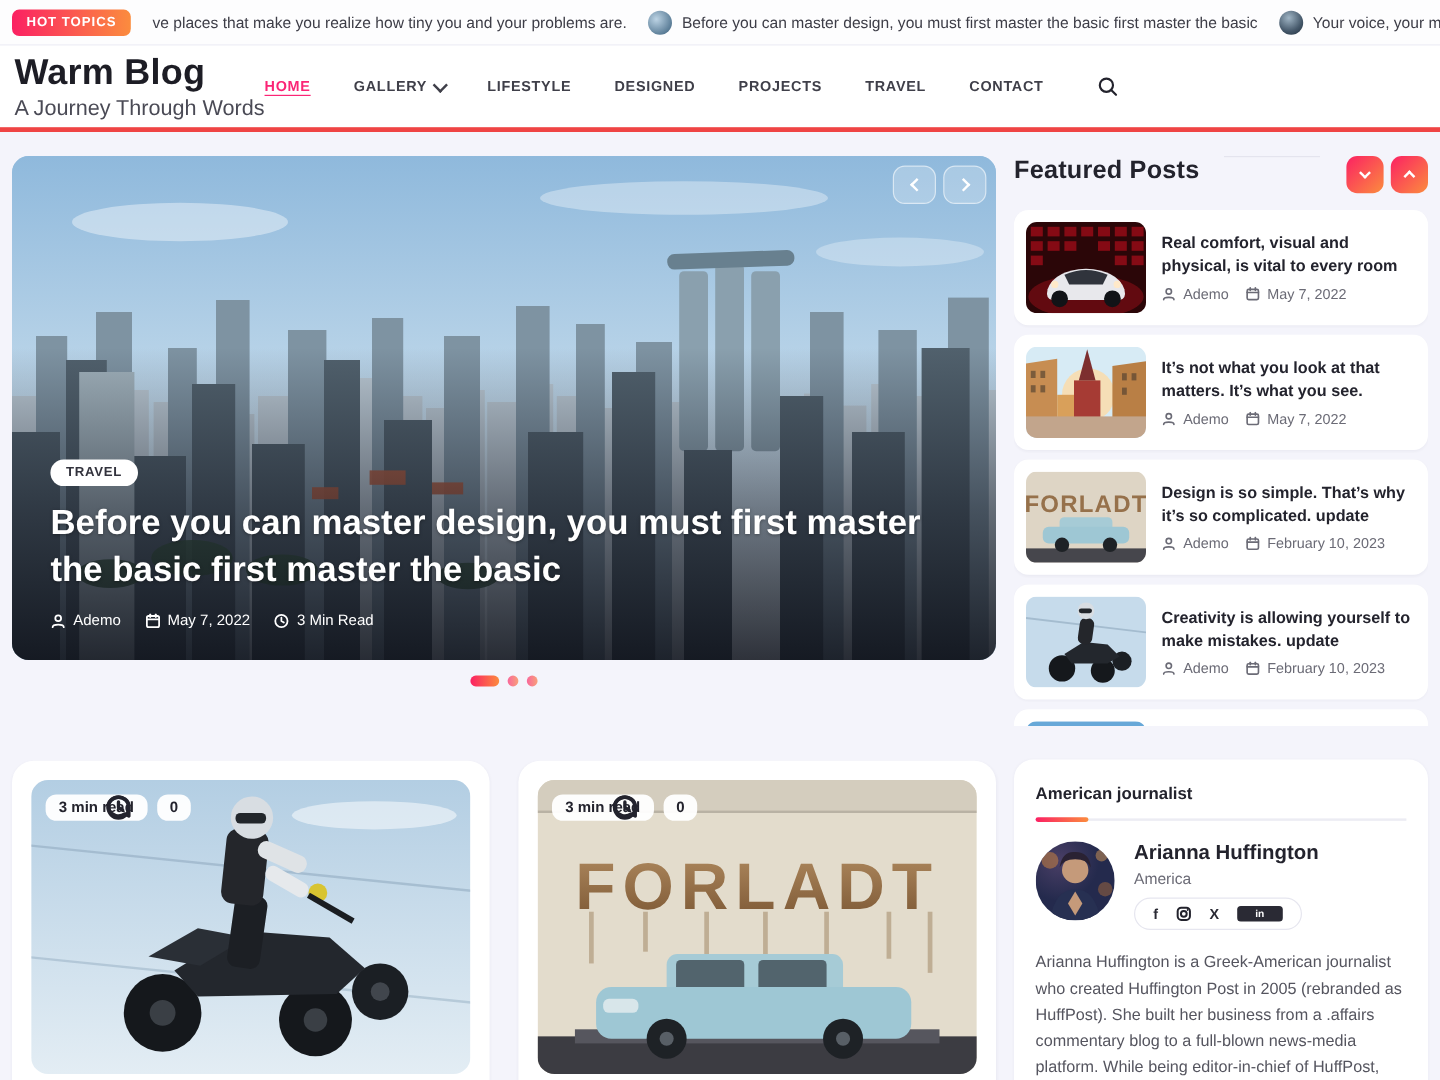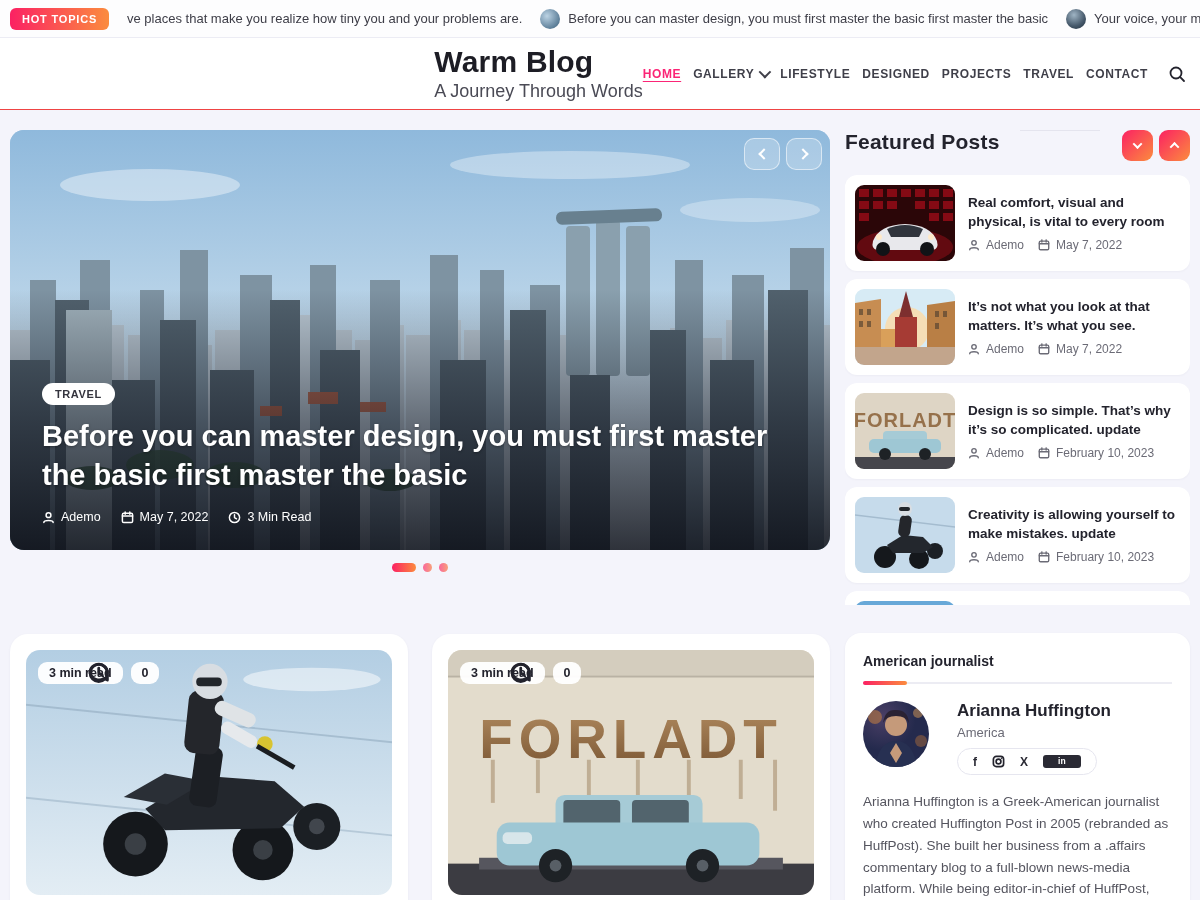--- a/index.html
+++ b/index.html
@@ -8,24 +8,24 @@
 
   
   .topbar { height:38px; background:#fdfdfe; border-bottom:1px solid #ececf4; display:flex; align-items:center; padding:0 10px; gap:18px; white-space:nowrap; overflow:hidden; }
   .hot-badge { background:linear-gradient(90deg,#fb2163,#fb8c3e); color:#fff; font-size:11px; font-weight:bold; letter-spacing:.8px; padding:5px 12px; border-radius:6px; flex:0 0 auto; }
   .ticker-item { display:flex; align-items:center; gap:8px; font-size:13px; color:#3d3d47; flex:0 0 auto; }
   .ticker-thumb { width:20px; height:20px; border-radius:50%; flex:0 0 auto; }
   .thumb-globe { background:radial-gradient(circle at 35% 35%, #bcd3e4, #5d7f99 70%, #3c5a72); }
   .thumb-dark  { background:radial-gradient(circle at 40% 30%, #9fb4c4, #45586a 60%, #1f2d3a); }
 
   
-  .header { height:72px; background:#ffffff; border-bottom:1px solid #ef4444; display:flex; align-items:center; justify-content:flex-end; padding:0 14px 0 12px; }
+  .header { height:72px; background:#ffffff; border-bottom:4px solid #ef4444; display:flex; align-items:center; justify-content:flex-start; padding:0 14px 0 12px; }
   .logo-title { font-size:30px; font-weight:800; color:#1d1d25; letter-spacing:.2px; line-height:1.1; }
   .logo-tagline { font-size:18px; color:#4a4a55; margin-top:3px; }
-  .nav { display:flex; align-items:center; gap:12px; }
+  .nav { display:flex; align-items:center; gap:36px; }
   .nav-item { font-size:12px; font-weight:bold; letter-spacing:.6px; color:#3f3f49; text-transform:uppercase; cursor:pointer; display:flex; align-items:center; gap:5px; }
   .nav-item.active { color:#fb2576; text-decoration:underline; text-underline-offset:3px; }
   .chev { width:9px; height:9px; border-right:2px solid #3f3f49; border-bottom:2px solid #3f3f49; transform:rotate(45deg) translateY(-2px); }
   .search-btn { margin-left:8px; cursor:pointer; display:flex; align-items:center; }
 
   
   .main { display:grid; grid-template-columns:820px 345px; column-gap:15px; padding:20px 10px 0 10px; }
 
   
   .hero { position:relative; height:420px; border-radius:14px; overflow:hidden; background:#9fc3e0; }
@@ -67,21 +67,21 @@
   .fthumb svg { position:absolute; inset:0; width:100%; height:100%; }
   .fbody { min-width:0; }
   .ftitle { font-size:13.5px; font-weight:bold; color:#23232d; line-height:1.35; cursor:pointer; }
   .fmeta { display:flex; align-items:center; gap:14px; margin-top:7px; color:#6b6b76; font-size:12px; }
 
   
   .journalist { background:#fff; border-radius:16px; margin-top:28px; padding:20px 18px; height:300px; box-shadow:0 1px 3px rgba(40,40,80,.05); }
   .j-head { font-size:14px; font-weight:800; color:#23232d; }
   .j-rule { position:relative; height:2px; background:#ececf3; margin:13px 0 17px 0; }
   .j-rule::before { content:""; position:absolute; left:0; top:-1px; width:44px; height:4px; border-radius:2px; background:linear-gradient(90deg,#fb2163,#fb8c3e); }
-  .j-profile { display:flex; gap:28px; align-items:flex-start; }
+  .j-profile { display:flex; gap:16px; align-items:flex-start; }
   .j-avatar { width:66px; height:66px; border-radius:50%; overflow:hidden; flex:0 0 auto; position:relative; cursor:pointer; }
   .j-avatar svg { position:absolute; inset:0; width:100%; height:100%; }
   .j-name { font-size:17px; font-weight:800; color:#23232d; }
   .j-loc { font-size:13px; color:#6b6b76; margin-top:4px; }
   .j-socials { display:inline-flex; align-items:center; gap:15px; border:1px solid #e6e6ef; border-radius:18px; padding:6px 15px; margin-top:8px; }
   .s-ic { font-size:12px; font-weight:bold; color:#2a2a34; cursor:pointer; display:flex; align-items:center; line-height:1; }
   .li-box { background:#2a2a34; color:#fff; font-size:8.5px; font-weight:bold; border-radius:3px; padding:2px 15px; }
   .j-bio { margin-top:16px; font-size:13.5px; line-height:1.62; color:#55555f; }
 
   .ic-stroke { stroke:#6b6b76; fill:none; stroke-width:1.6; stroke-linecap:round; stroke-linejoin:round; }

